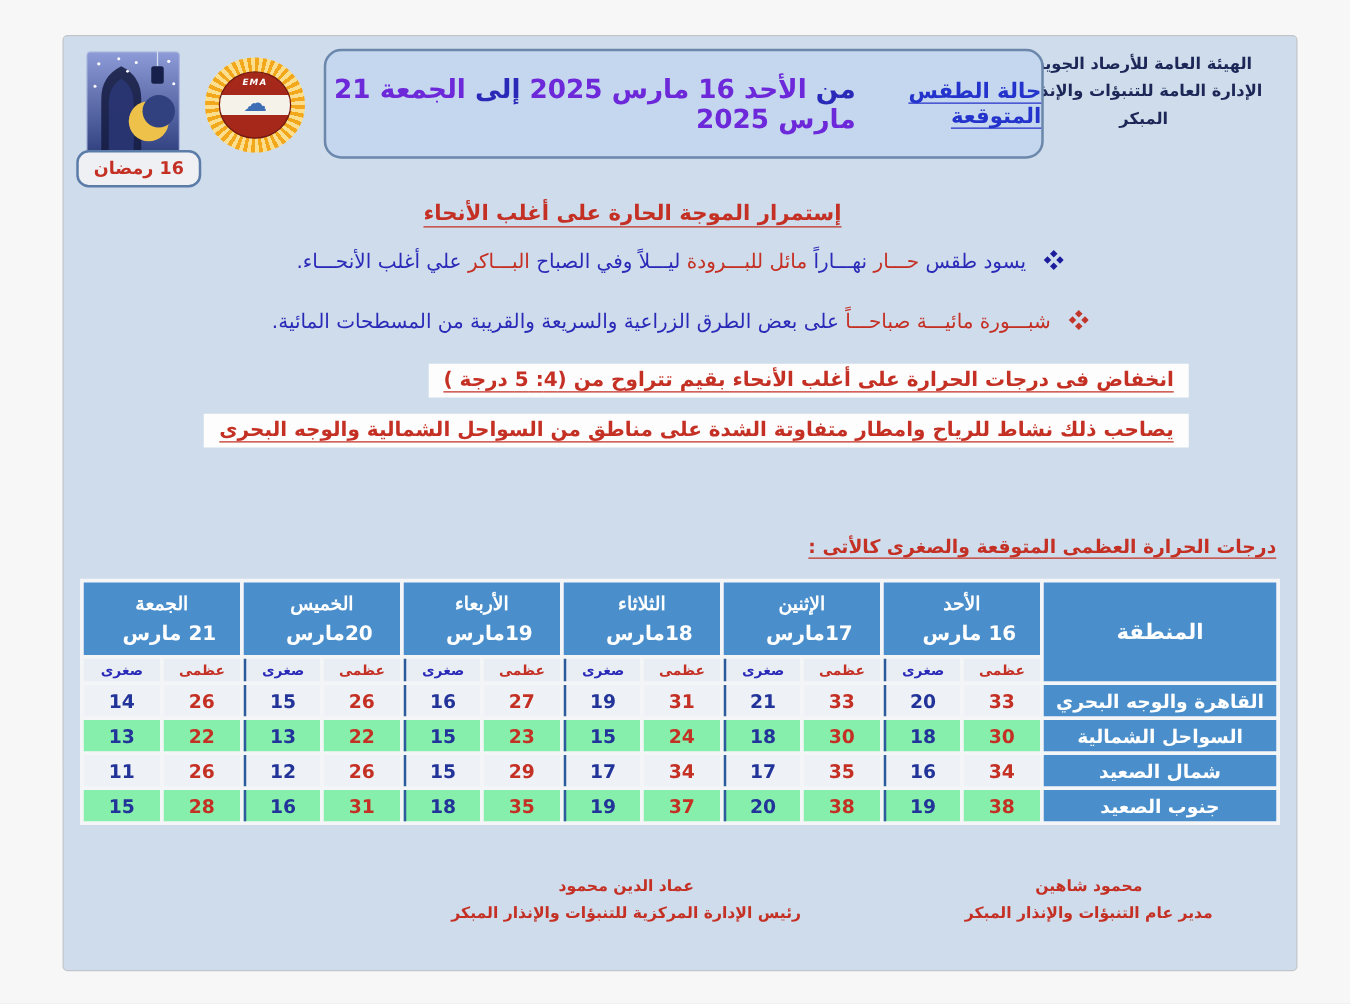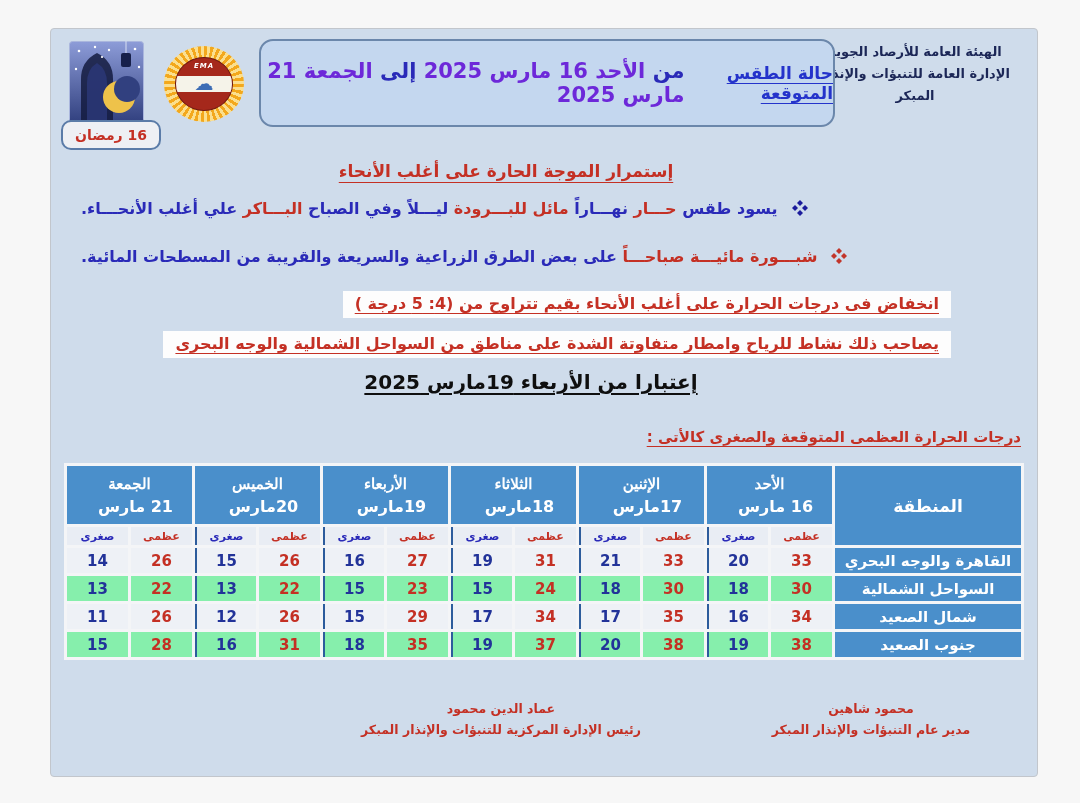--- a/index.html
+++ b/index.html
@@ -47,22 +47,22 @@
     color:#c43024;font-size:14px;font-weight:bold;
     display:flex;align-items:center;justify-content:center;
   }
   
   .headline{
     position:absolute;top:132px;left:40px;width:830px;text-align:center;
     font-size:17px;font-weight:bold;color:#c43024;
     text-decoration:underline;text-underline-offset:5px;
   }
   .bullet-line{
-    position:absolute;right:30px;left:30px;text-align:left;
-    font-size:16px;font-weight:bold;
+    position:absolute;right:30px;left:30px;text-align:center;
+    font-size:16px;font-weight:normal;
   }
   .bullet-1{top:170px;}
   .bullet-2{top:218px;}
   .bullet-mark{width:16px;height:16px;vertical-align:-2px;margin-inline-end:14px;}
   .alert-row{position:absolute;left:20px;width:880px;}
   .alert-1{top:262px;}
   .alert-2{top:302px;}
   .alert-text{
     display:inline-block;background:#fdfdfd;padding:3px 12px 5px;
     color:#c43024;font-size:16px;font-weight:bold;
@@ -194,23 +194,20 @@
     </svg><span><span class="seg-red">شبـــورة مائيـــة صباحـــاً </span><span class="seg-blue">على بعض الطرق الزراعية والسريعة والقريبة من المسطحات المائية.</span></span>
   </div>
 
   <div class="alert-row alert-1">
     <span class="alert-text">انخفاض فى درجات الحرارة على أغلب الأنحاء بقيم تتراوح من (4: 5 درجة )</span>
   </div>
   <div class="alert-row alert-2">
     <span class="alert-text">يصاحب ذلك نشاط للرياح وامطار متفاوتة الشدة على مناطق من السواحل الشمالية والوجه البحرى</span>
   </div>
 
-  <div class="effective">
-    <span>إعتبارا من الأربعاء 19مارس 2025</span>
-  </div>
 
   <div class="table-intro">درجات الحرارة العظمى المتوقعة والصغرى كالأتى :</div>
 
   <div class="table-wrap">
     <table id="temps-table">
         <colgroup>
           <col class="col-region">
           <col class="col-temp">
           <col class="col-temp">
           <col class="col-temp">

